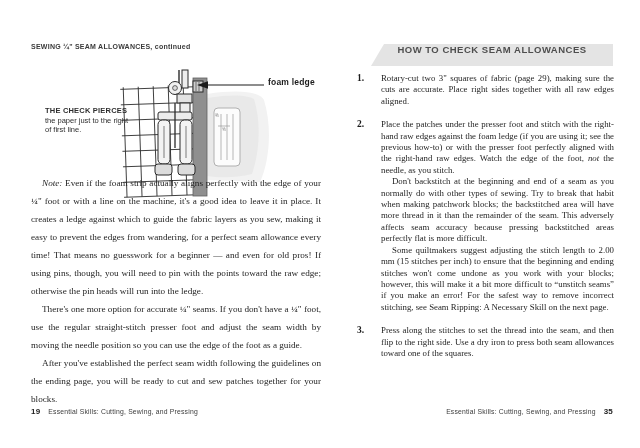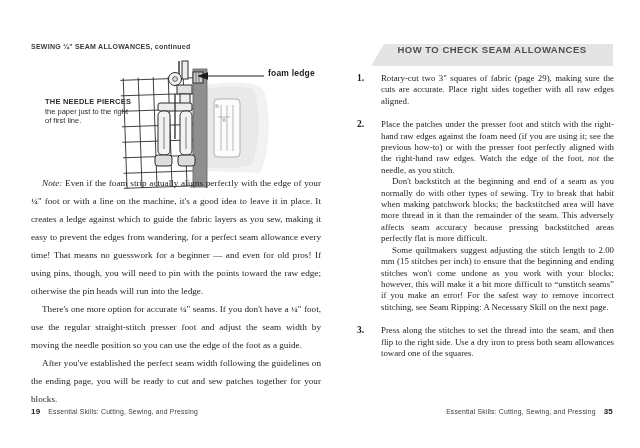--- a/index.html
+++ b/index.html
@@ -2,21 +2,21 @@
 <html><head>
 <meta charset="utf-8">
 <style>
   html,body{margin:0;padding:0;background:#ffffff;}
   .spread{position:relative;width:640px;height:448px;background:#ffffff;overflow:hidden;
           font-family:"Liberation Serif",serif;color:#222;}
 
   
   .runhead{position:absolute;left:31px;top:43px;margin:0;font:bold 7px "Liberation Sans",sans-serif;
            letter-spacing:.25px;color:#3a3a3a;}
-  .diagram{position:absolute;left:40px;top:59px;width:290px;height:132px;text-decoration:underline;}
+  .diagram{position:absolute;left:40px;top:68px;width:290px;height:132px;text-decoration:underline;}
   .diagram svg{position:absolute;left:0;top:0;}
   .callout{position:absolute;left:5px;top:38px;width:88px;font:7.5px "Liberation Sans",sans-serif;
            line-height:9.6px;color:#2e2e2e;}
   .callout .b{font-weight:bold;letter-spacing:.2px;}
   .ledge-label{position:absolute;left:228px;top:9px;font:bold 8.5px "Liberation Sans",sans-serif;
                color:#1e1e1e;letter-spacing:.2px;white-space:nowrap;}
   .lp-body{position:absolute;left:31px;top:174px;width:290px;font-size:9.2px;line-height:18px;
            text-align:justify;color:#1f1f1f;}
   .lp-body p{margin:0;text-indent:11px;}
   .it{font-style:italic;}
@@ -107,21 +107,21 @@
 
       <g>
         <line x1="166" y1="17" x2="224" y2="17" stroke="#1c1c1c" stroke-width="1.1"></line>
         <polygon points="157,17 168,13.2 168,20.8" fill="#1c1c1c"></polygon>
       </g>
     </svg>
 
     <div class="ledge-label">foam ledge</div>
 
     <div class="callout">
-      <span class="b">THE NEEDLE PIERCES</span><span> the paper just to the right of first line.</span>
+      <span class="b">THE CHECK PIERCES</span><span> the paper just to the right of first line.</span>
     </div>
   </div>
 
   <div class="lp-body">
     <p><span class="it">Note:</span><span> Even if the foam strip actually aligns perfectly with the edge of your ¼" foot or with a line on the machine, it's a good idea to leave it in place. It creates a ledge against which to guide the fabric layers as you sew, making it easy to prevent the edges from wandering, for a perfect seam allowance every time! That means no guesswork for a beginner — and even for old pros! If using pins, though, you will need to pin with the points toward the raw edge; otherwise the pin heads will run into the ledge.</span></p>
     <p>There's one more option for accurate ¼" seams. If you don't have a ¼" foot, use the regular straight-stitch presser foot and adjust the seam width by moving the needle position so you can use the edge of the foot as a guide.</p>
     <p>After you've established the perfect seam width following the guidelines on the ending page, you will be ready to cut and sew patches together for your blocks.</p>
   </div>
 
   <div class="pgfoot foot-l">
@@ -135,21 +135,21 @@
   <div class="steps">
     <div class="step">
       <div class="num">1.</div>
       <div class="stext">
         <p>Rotary-cut two 3" squares of fabric (page 29), making sure the cuts are accurate. Place right sides together with all raw edges aligned.</p>
       </div>
     </div>
     <div class="step">
       <div class="num">2.</div>
       <div class="stext">
-        <p><span>Place the patches under the presser foot and stitch with the right-hand raw edges against the foam need (if you are using it; see the previous how-to) or with the presser foot perfectly aligned with the right-hand raw edges. Watch the edge of the foot, </span><span class="it">not</span><span> the needle, as you stitch.</span></p>
+        <p><span>Place the patches under the presser foot and stitch with the right-hand raw edges against the foam ledge (if you are using it; see the previous how-to) or with the presser foot perfectly aligned with the right-hand raw edges. Watch the edge of the foot, </span><span class="it">not</span><span> the needle, as you stitch.</span></p>
         <p class="ind">Don't backstitch at the beginning and end of a seam as you normally do with other types of sewing. Try to break that habit when making patchwork blocks; the backstitched area will have more thread in it than the remainder of the seam. This adversely affects seam accuracy because pressing backstitched areas perfectly flat is more difficult.</p>
         <p class="ind">Some quiltmakers suggest adjusting the stitch length to 2.00 mm (15 stitches per inch) to ensure that the beginning and ending stitches won't come undone as you work with your blocks; however, this will make it a bit more difficult to “unstitch seams” if you make an error! For the safest way to remove incorrect stitching, see Seam Ripping: A Necessary Skill on the next page.</p>
       </div>
     </div>
     <div class="step">
       <div class="num">3.</div>
       <div class="stext">
         <p>Press along the stitches to set the thread into the seam, and then flip to the right side. Use a dry iron to press both seam allowances toward one of the squares.</p>
       </div>
     </div>

